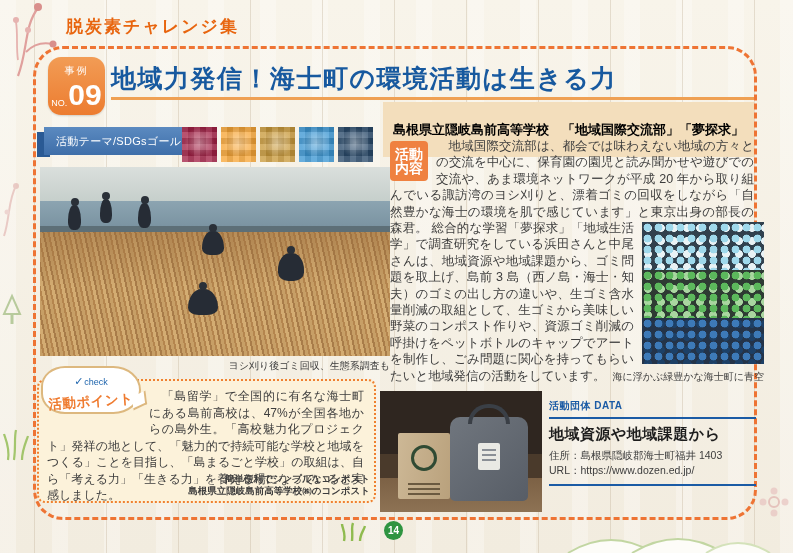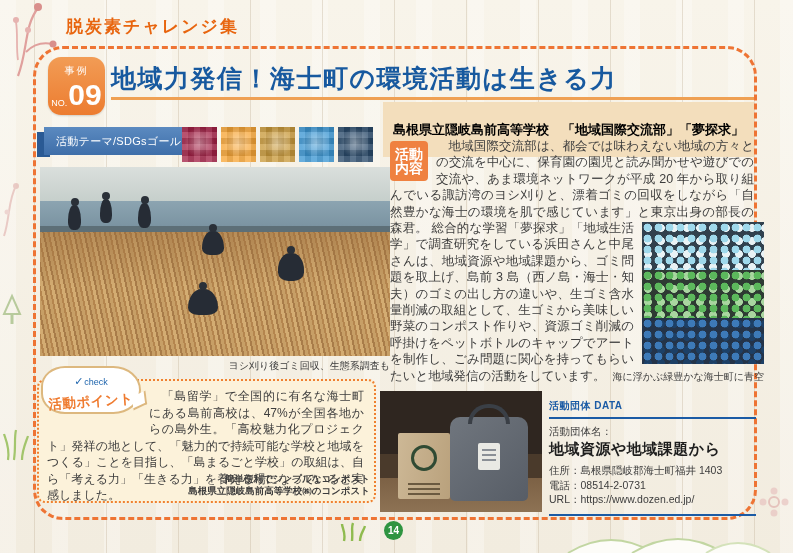--- a/index.html
+++ b/index.html
@@ -237,23 +237,21 @@
     </div>
     <div class="bag-gray">
       <div class="handle"></div>
       <div class="tag"></div>
     </div>
   </div>
 
   <div class="org-box">
     <div class="org-heading">活動団体 DATA</div>
     <div class="org-hr"></div>
-    <div class="org-name-label">活動団体名：</div>
     <div class="org-name">地域資源や地域課題から</div>
     <div class="org-line">住所：島根県隠岐郡海士町福井 1403</div>
-    <div class="org-line">電話：08514-2-0731</div>
     <div class="org-line">URL：https://www.dozen.ed.jp/</div>
     <div class="org-hr bot"></div>
   </div>
 
   <div class="page-num">14</div>
 
 </div>
 
 </body></html>

